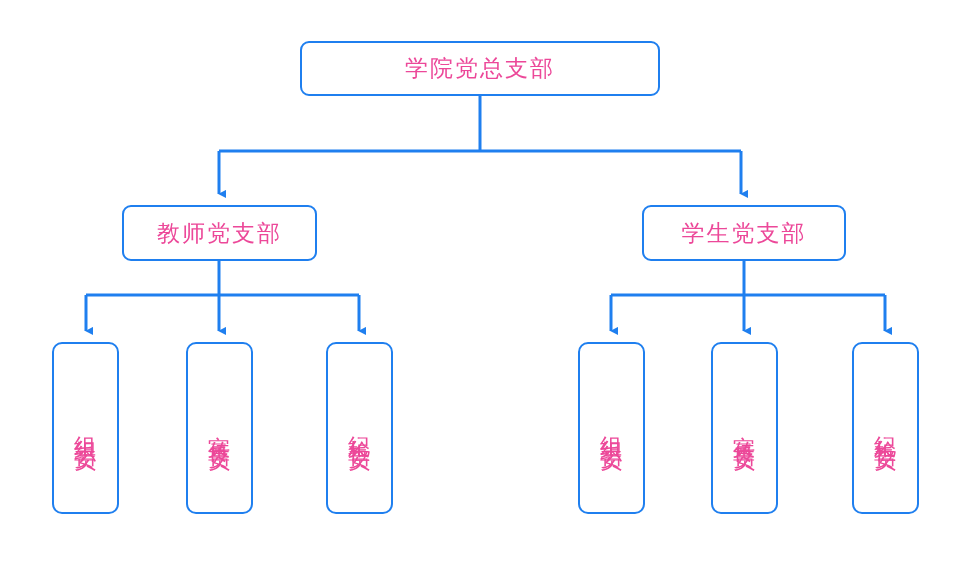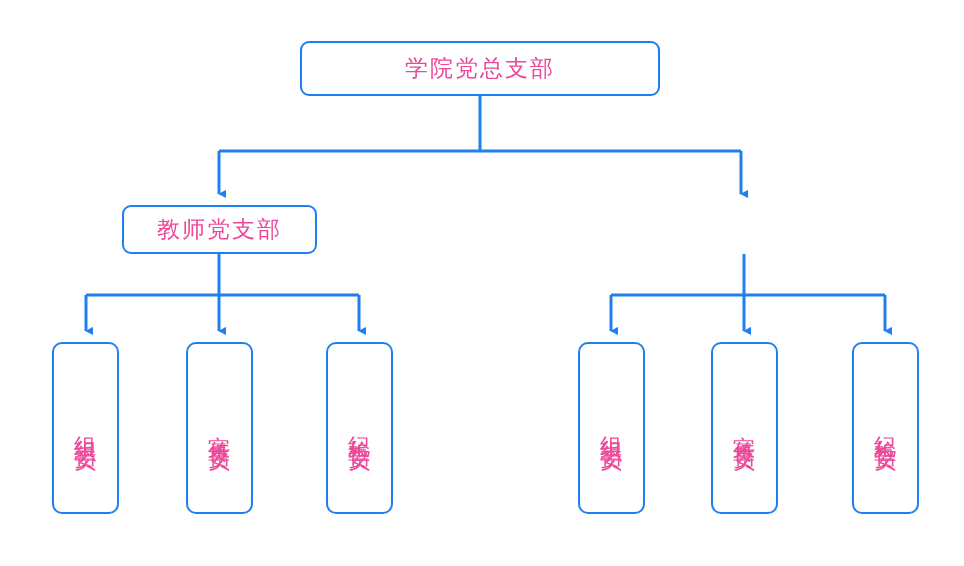--- a/index.html
+++ b/index.html
@@ -36,21 +36,21 @@
     color: #ec4899;
     z-index: 2;
   }
   .node-root {
     left: 300px;
     top: 41px;
     width: 360px;
     height: 55px;
   }
   .node-branch {
-    height: 49px;
+    height: 56px;
   }
   .node-branch-left {
     left: 122px;
     top: 205px;
     width: 195px;
   }
   .node-branch-right {
     left: 642px;
     top: 205px;
     width: 204px;
@@ -116,20 +116,23 @@
   </svg>
 
   <div class="node node-root">
     <span class="label-h">学院党总支部</span>
   </div>
 
   <div class="node node-branch node-branch-left">
     <span class="label-h">教师党支部</span>
   </div>
 
+  <div class="node node-branch node-branch-right">
+    <span class="label-h">学生党支部</span>
+  </div>
 
   <div class="node node-leaf" style="left:52px;">
     <span class="label-v">组织委员</span>
   </div>
 
   <div class="node node-leaf" style="left:186px;">
     <span class="label-v">宣传委员</span>
   </div>
 
   <div class="node node-leaf" style="left:326px;">

